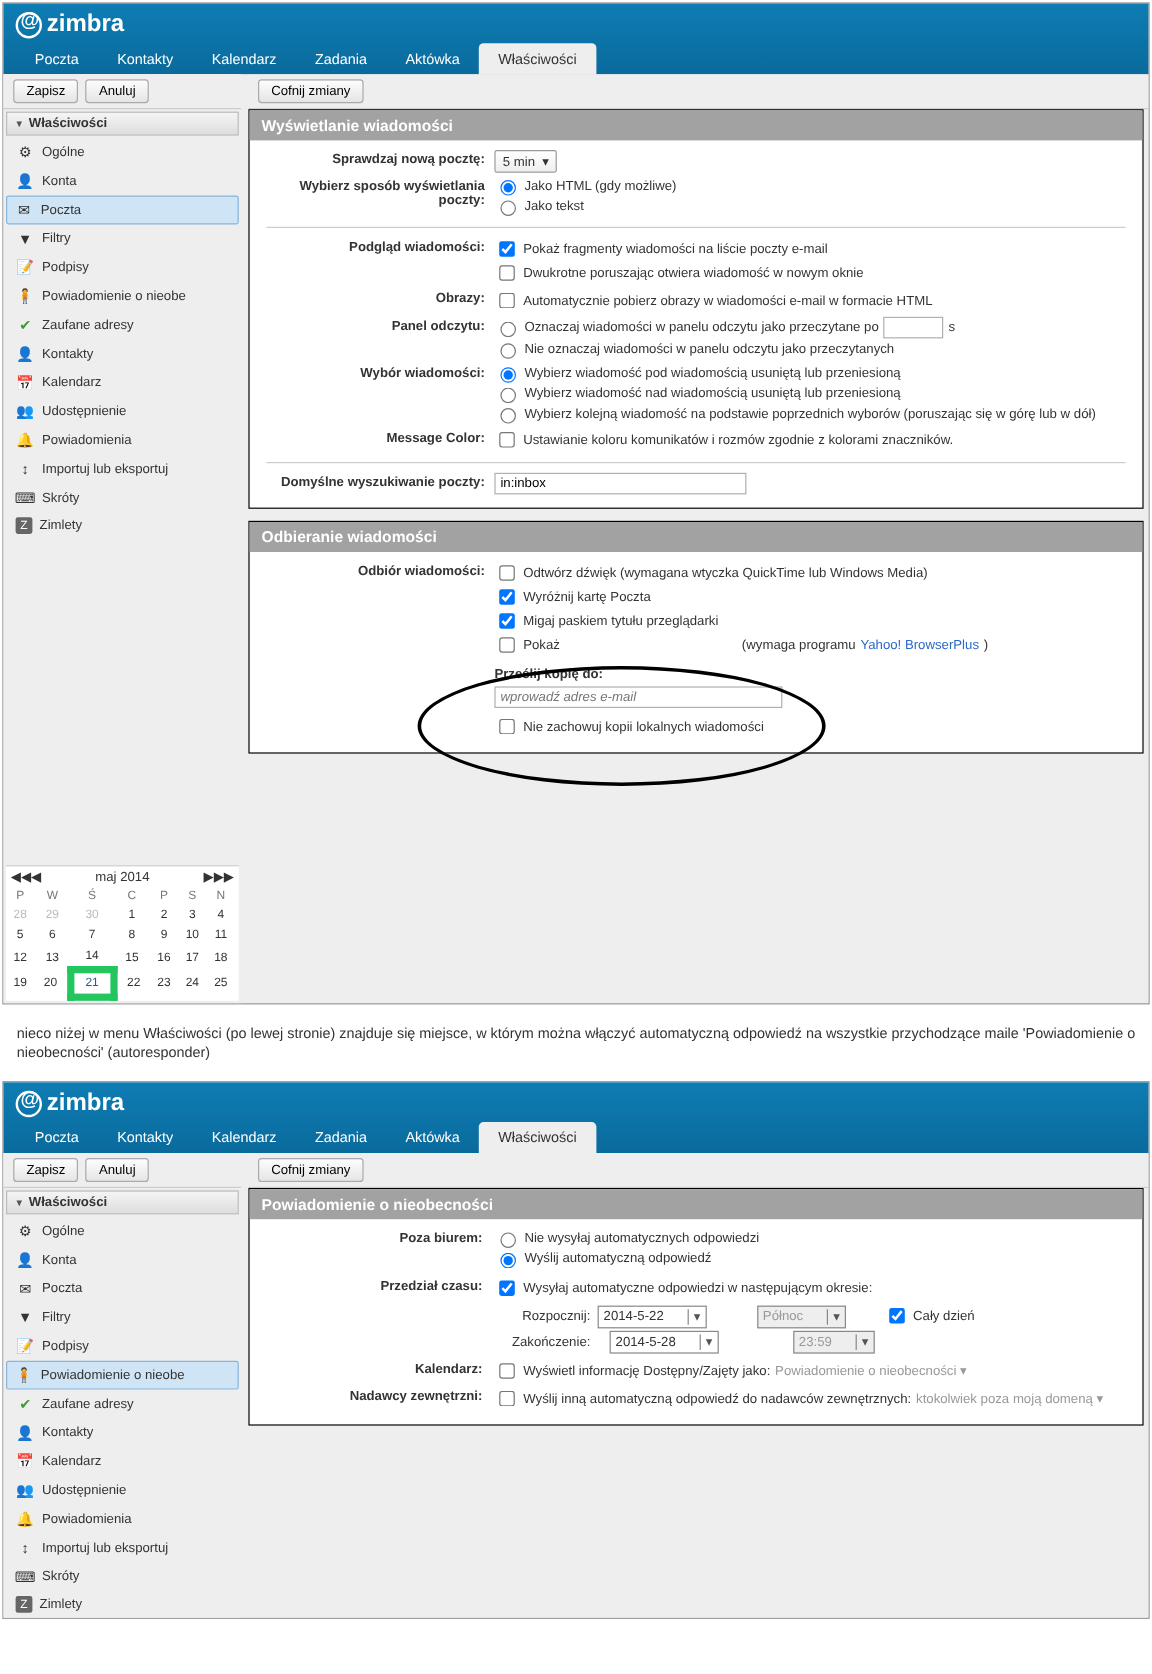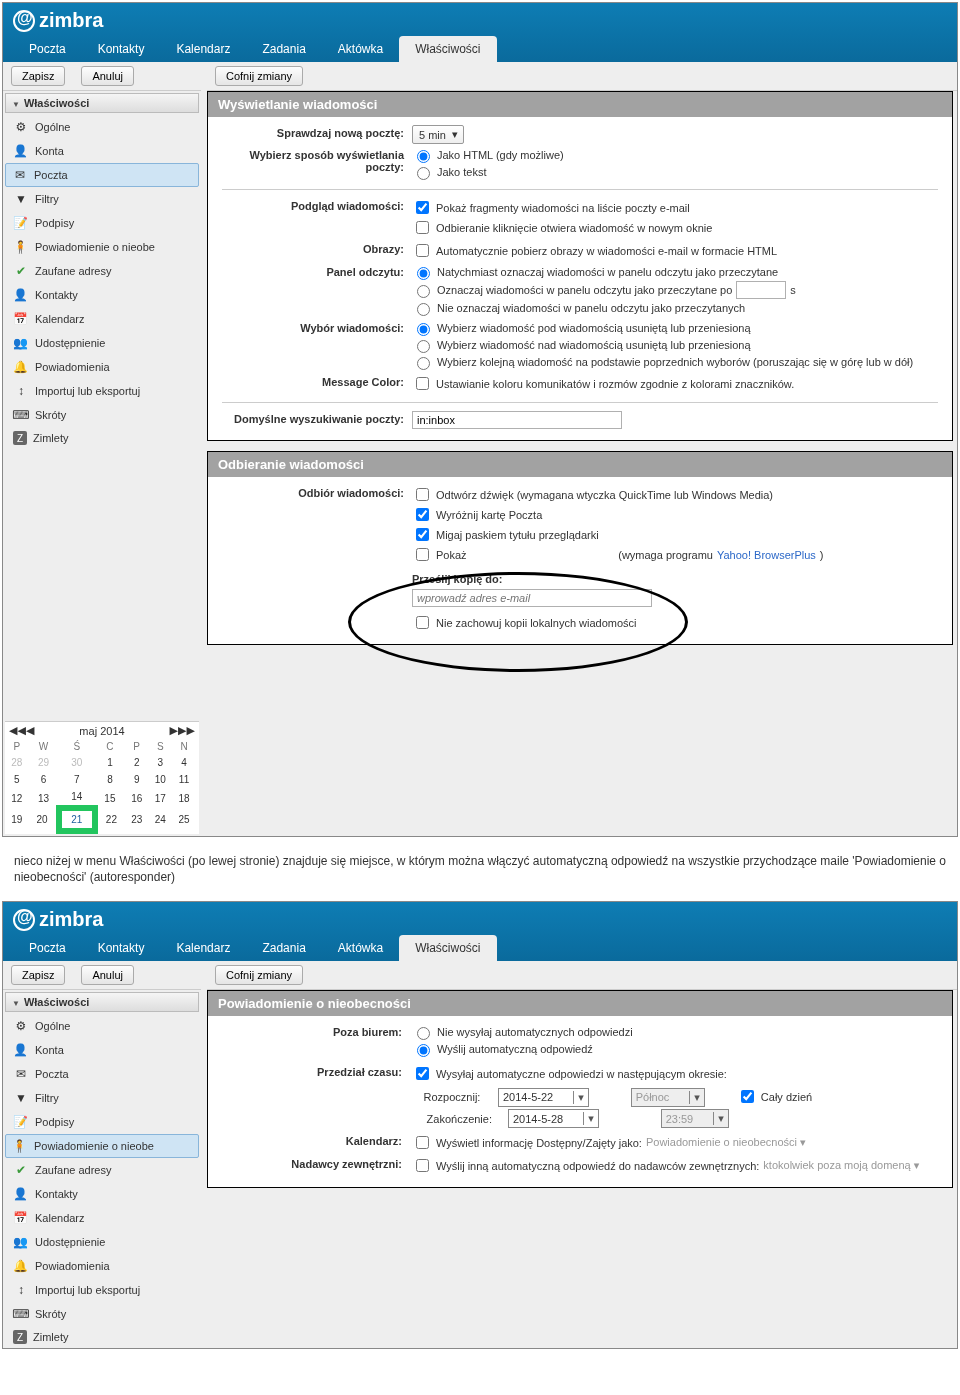--- a/index.html
+++ b/index.html
@@ -6,21 +6,21 @@
 body { margin: 0; font-family: Arial, sans-serif; font-size: 11px; background: #fff; color: #333; }
 .zimbra-app { border: 1px solid #888; margin: 2px; }
 .zimbra-header { background: linear-gradient(#0e7db4, #0a6a9c); color: #fff; padding: 6px 10px 0 10px; }
 .logo-row { display: flex; align-items: center; padding-bottom: 4px; }
 .logo { font-size: 20px; font-weight: bold; color: #fff; display: flex; align-items: center; gap: 4px; }
 .logo-swirl { width: 22px; height: 22px; border: 2px solid #fff; border-radius: 50%; position: relative; }
 .logo-swirl::after { content: "@"; font-size: 16px; position: absolute; top: -3px; left: 2px; }
 .tabs-row { display: flex; align-items: flex-end; height: 26px; }
 .nav-tab { padding: 6px 16px; color: #fff; cursor: pointer; font-size: 12px; }
 .nav-tab.active { background: #eee; color: #333; border-radius: 4px 4px 0 0; }
-.toolbar { background: #eee; padding: 4px 8px; display: flex; align-items: flex-start; gap: 16px; border-bottom: 1px solid #ccc; }
+.toolbar { background: #eee; padding: 4px 8px; display: flex; align-items: flex-start; gap: 6px; border-bottom: 1px solid #ccc; }
 .btn { background: linear-gradient(#fdfdfd,#e5e5e5); border: 1px solid #aaa; border-radius: 3px; padding: 3px 10px; font-size: 11px; cursor: pointer; }
 .main-layout { display: flex; background: #eee; }
 .sidebar { width: 198px; flex-shrink: 0; background: #eee; }
 .sidebar-header { background: linear-gradient(#f5f5f5,#ddd); border: 1px solid #bbb; padding: 3px 6px; font-weight: bold; font-size: 11px; margin: 2px; }
 .sidebar-header::before { content: "▼"; font-size: 8px; margin-right: 4px; color: #555; }
 .sidebar-list { margin: 0; padding: 0; list-style: none; }
 .sidebar-item { display: flex; align-items: center; gap: 6px; padding: 4px 8px 4px 10px; cursor: pointer; font-size: 11px; white-space: nowrap; overflow: hidden; }
 .sidebar-item.selected { background: #cfe4f4; border: 1px solid #88b5da; border-radius: 2px; margin: 0 2px; padding: 3px 6px; }
 .icon { width: 16px; height: 16px; display: inline-flex; align-items: center; justify-content: center; font-size: 12px; }
 .content-area { flex: 1; padding: 0 0 0 6px; overflow: hidden; }
@@ -236,40 +236,36 @@
           <hr class="hr">
           <div class="form-row">
             <div class="form-label">Podgląd wiadomości:</div>
             <div class="form-control">
               <label>
                   <input type="checkbox" checked="" style="">
                   <span>Pokaż fragmenty wiadomości na liście poczty e-mail</span>
                 </label>
               <label>
                   <input type="checkbox" style="">
-                  <span>Odbieranie kliknięcie otwiera wiadomość w nowym oknie</span>
+                  <span>Dwukrotne poruszając otwiera wiadomość w nowym oknie</span>
                 </label>
             </div>
           </div>
           <div class="form-row">
             <div class="form-label">Obrazy:</div>
             <div class="form-control">
               <label>
                   <input type="checkbox" style="">
                   <span>Automatycznie pobierz obrazy w wiadomości e-mail w formacie HTML</span>
                 </label>
             </div>
           </div>
           <div class="form-row">
             <div class="form-label">Panel odczytu:</div>
             <div class="form-control">
-              <label>
-                  <input type="radio" checked="" style="">
-                  <span>Natychmiast oznaczaj wiadomości w panelu odczytu jako przeczytane</span>
-                </label>
               <label>
                   <input type="radio" style="">
                   <span>Oznaczaj wiadomości w panelu odczytu jako przeczytane po</span> 
                   <input type="text" class="mini-input" style=""> 
                   <span>s</span>
                 </label>
               <label>
                   <input type="radio" style="">
                   <span>Nie oznaczaj wiadomości w panelu odczytu jako przeczytanych</span>
                 </label>
@@ -459,21 +455,21 @@
             </div>
           </div>
           <div class="form-row" style="margin-top:6px;">
             <div class="section2-label">Przedział czasu:</div>
             <div class="form-control">
               <label>
                   <input type="checkbox" checked="" style="">
                   <span>Wysyłaj automatyczne odpowiedzi w następującym okresie:</span>
                 </label>
               <div style="margin:4px 0 2px 0; display:flex; align-items:center; gap:6px;">
-                <span style="width:80px; text-align:center; display:inline-block;">Rozpocznij:</span>
+                <span style="width:80px; text-align:right; display:inline-block;">Rozpocznij:</span>
                 <span class="date-box">
                     <span>2014-5-22</span>
                     <span class="date-caret">▾</span>
                   </span>
                 <span style="width:30px"></span>
                 <span class="date-box disabled">
                     <span>Północ</span>
                     <span class="date-caret">▾</span>
                   </span>
                 <span style="width:20px"></span>

